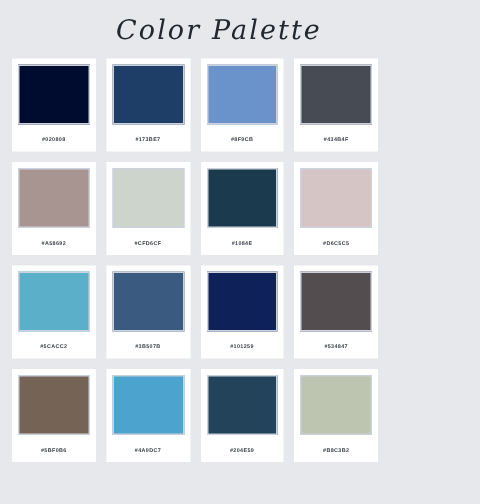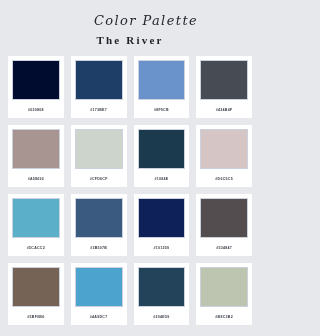--- a/index.html
+++ b/index.html
@@ -29,21 +29,21 @@
   
   #header {
     width: 100%;
     padding-top: 12px;
     text-align: center;
   }
 
   #script-title {
     font-family: "DejaVu Serif", serif;
     font-style: italic;
-    font-size: 13px;
+    font-size: 18px;
     font-weight: 400;
     letter-spacing: 1.4px;
     color: #23272e;
     line-height: 18px;
     white-space: nowrap;
     margin-left: 32px;
   }
 
   #serif-subtitle {
     font-family: "Liberation Serif", serif;
@@ -95,21 +95,20 @@
     white-space: nowrap;
   }
 </style>
 </head>
 <body style="background: rgb(231, 232, 236);">
 
 <div id="board" style="background: rgb(231, 232, 236);">
 
   <div id="header">
     <div id="script-title">Color Palette</div>
-    <div id="serif-subtitle">The River</div>
   </div>
 
   <div id="grid">
       <div class="card" style="background: rgb(255, 255, 255);">
         <div class="swatch" style="background: rgb(0, 11, 48); border-color: rgb(204, 210, 221);"></div>
         <div class="hex" style="color: rgb(60, 65, 73);">#020808</div>
       </div>
       <div class="card" style="background: rgb(255, 255, 255);">
         <div class="swatch" style="background: rgb(31, 62, 103); border-color: rgb(204, 210, 221);"></div>
         <div class="hex" style="color: rgb(60, 65, 73);">#173BE7</div>

